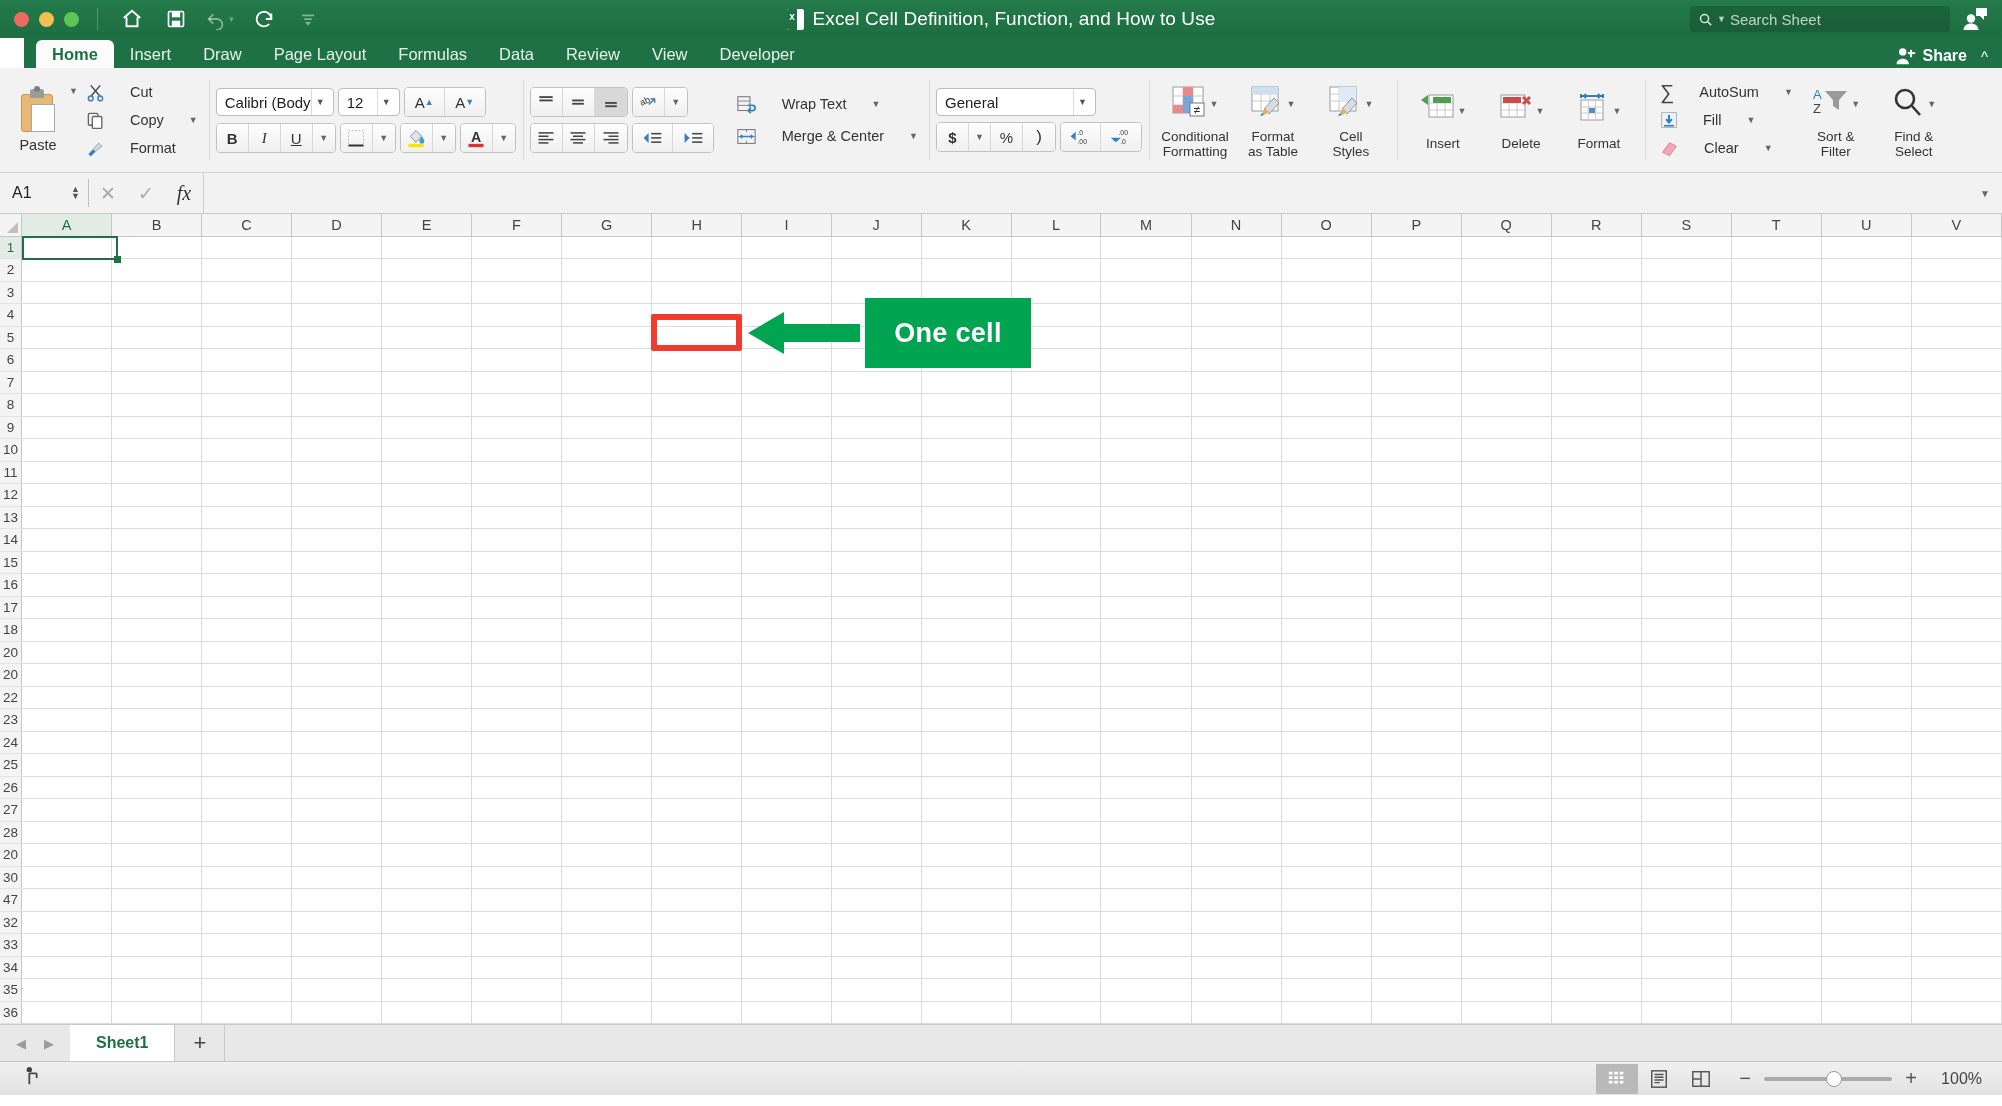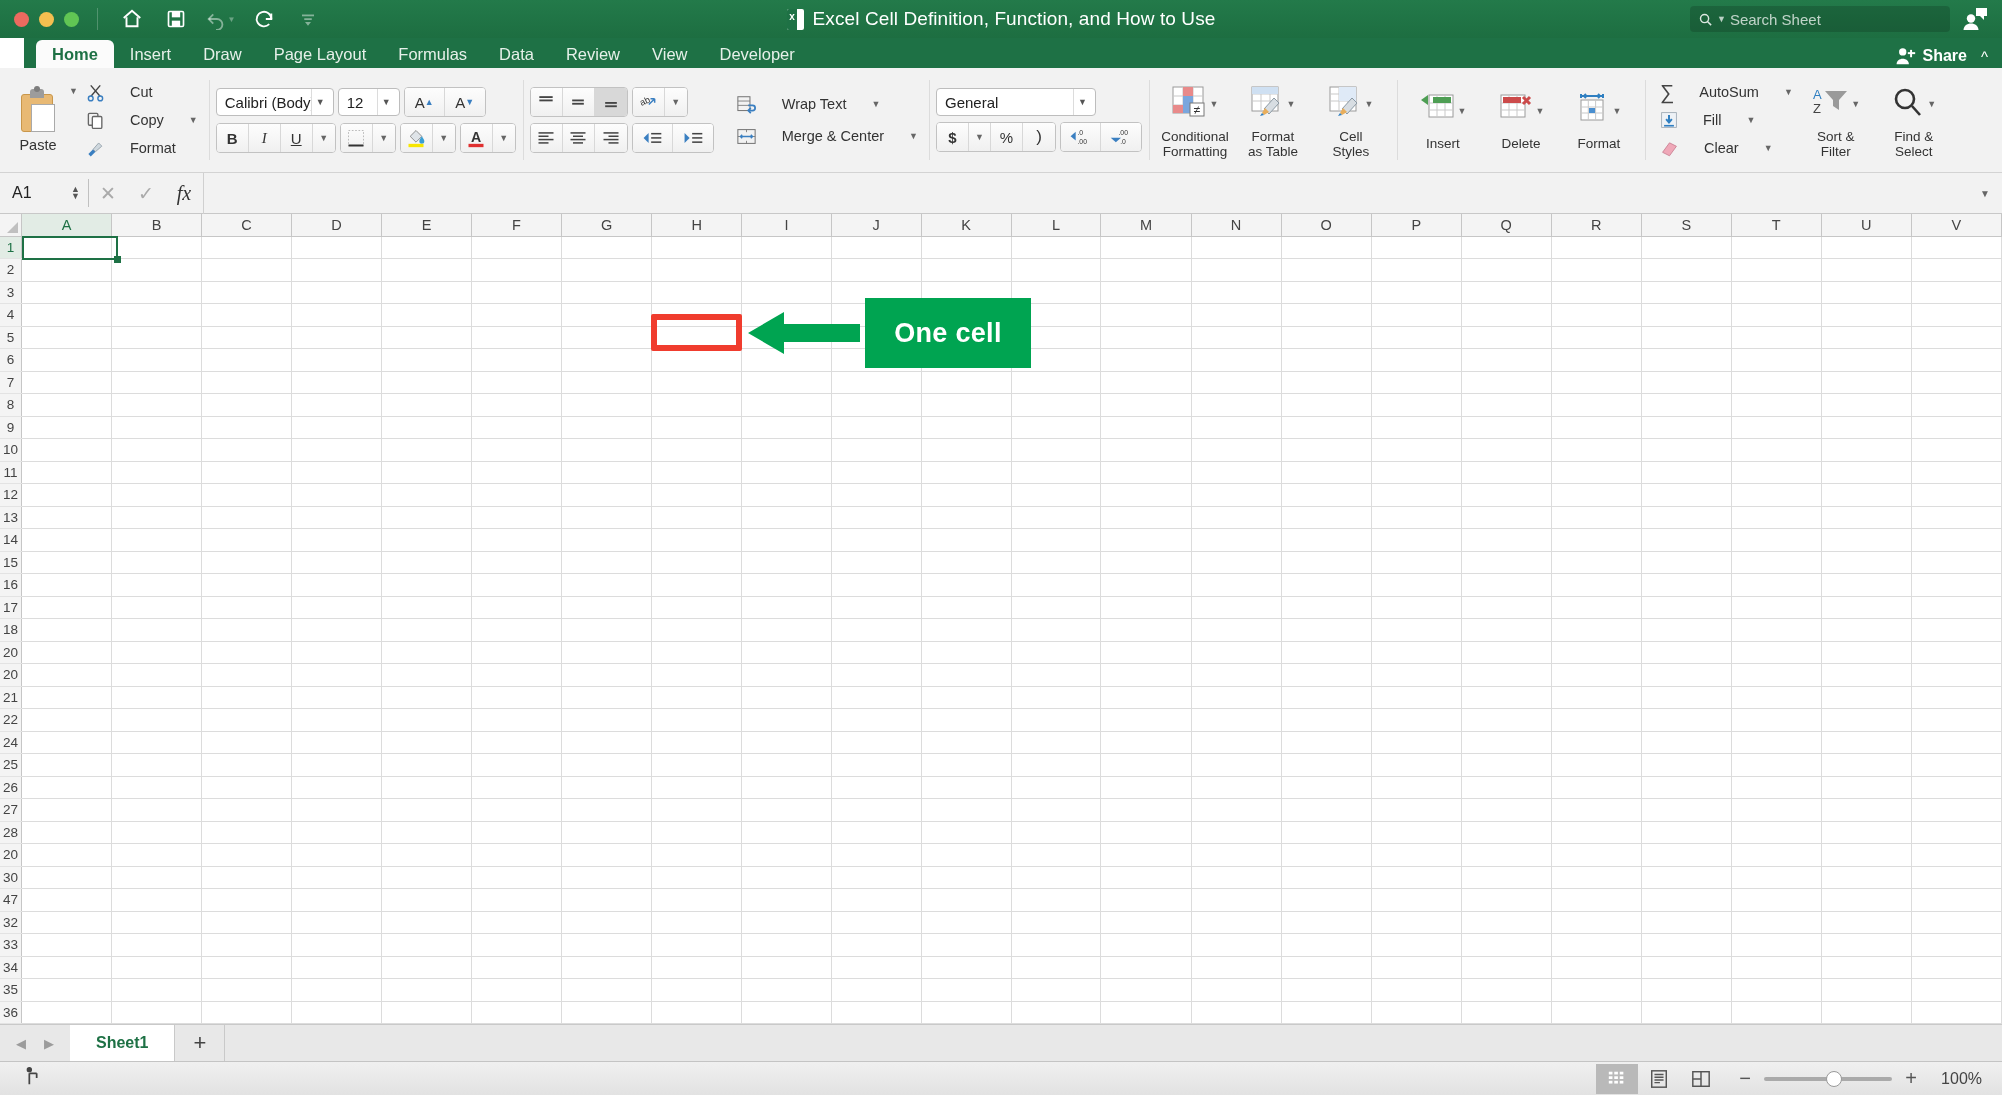--- a/index.html
+++ b/index.html
@@ -1224,46 +1224,46 @@
           <td class="cell"></td>
           <td class="cell"></td>
           <td class="cell"></td>
           <td class="cell"></td>
           <td class="cell"></td>
           <td class="cell"></td>
           <td class="cell"></td>
           <td class="cell"></td>
         </tr>
         <tr>
-          <td class="rowh">21</td>
-          <td class="cell"></td>
-          <td class="cell"></td>
-          <td class="cell"></td>
-          <td class="cell"></td>
-          <td class="cell"></td>
-          <td class="cell"></td>
-          <td class="cell"></td>
-          <td class="cell"></td>
-          <td class="cell"></td>
-          <td class="cell"></td>
-          <td class="cell"></td>
-          <td class="cell"></td>
-          <td class="cell"></td>
-          <td class="cell"></td>
-          <td class="cell"></td>
-          <td class="cell"></td>
-          <td class="cell"></td>
-          <td class="cell"></td>
-          <td class="cell"></td>
-          <td class="cell"></td>
-          <td class="cell"></td>
-          <td class="cell"></td>
-        </tr>
-        <tr>
           <td class="rowh">22</td>
+          <td class="cell"></td>
+          <td class="cell"></td>
+          <td class="cell"></td>
+          <td class="cell"></td>
+          <td class="cell"></td>
+          <td class="cell"></td>
+          <td class="cell"></td>
+          <td class="cell"></td>
+          <td class="cell"></td>
+          <td class="cell"></td>
+          <td class="cell"></td>
+          <td class="cell"></td>
+          <td class="cell"></td>
+          <td class="cell"></td>
+          <td class="cell"></td>
+          <td class="cell"></td>
+          <td class="cell"></td>
+          <td class="cell"></td>
+          <td class="cell"></td>
+          <td class="cell"></td>
+          <td class="cell"></td>
+          <td class="cell"></td>
+        </tr>
+        <tr>
+          <td class="rowh">23</td>
           <td class="cell"></td>
           <td class="cell"></td>
           <td class="cell"></td>
           <td class="cell"></td>
           <td class="cell"></td>
           <td class="cell"></td>
           <td class="cell"></td>
           <td class="cell"></td>
           <td class="cell"></td>
           <td class="cell"></td>

